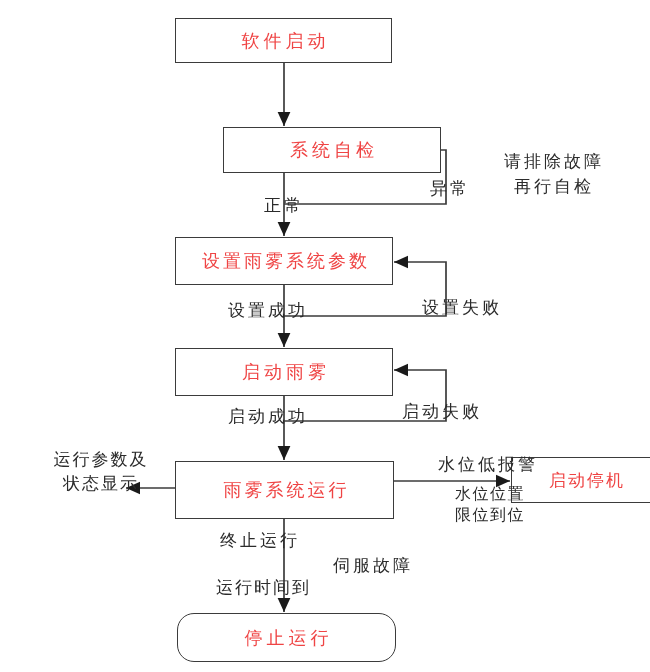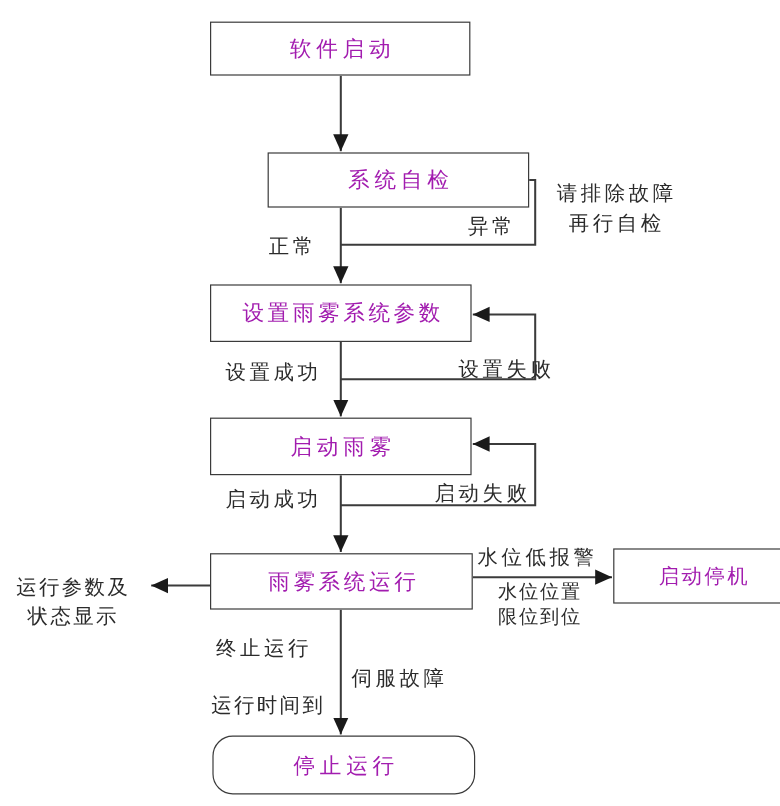--- a/index.html
+++ b/index.html
@@ -8,36 +8,37 @@
     width: 650px;
     height: 672px;
     background: #ffffff;
     font-family: "Liberation Serif", "DejaVu Serif", serif;
     overflow: hidden;
   }
   .node {
     position: absolute;
     border: 1.6px solid #3b3b3b;
     background: #ffffff;
-    color: #a21caf;
+    color: #ef4444;
     display: flex;
     align-items: center;
     justify-content: center;
     font-size: 18px;
     letter-spacing: 4px;
     text-indent: 4px; 
     box-sizing: border-box;
     white-space: nowrap;
   }
   .lbl {
     position: absolute;
     color: #2b2b2b;
     font-size: 17px;
     letter-spacing: 3px;
     white-space: nowrap;
+    padding-left: 40px;
   }
   .lbl.center { text-align: center; white-space: normal; }
   .lbl.small { font-size: 16px; letter-spacing: 1.5px; }
   #edges { position: absolute; left: 0; top: 0; }
 </style>
 </head>
 <body>
 
 <div id="canvas">
 
@@ -62,21 +63,21 @@
   </svg>
 
   <div class="node" style="left:175px; top:18px;  width:217px; height:45px;">软件启动</div>
 
   <div class="node" style="left:175px; top:127px; width:218px; height:46px;margin-left:48px;">系统自检</div>
 
   <div class="node" style="left:175px; top:237px; width:218px; height:48px; letter-spacing:3px;">设置雨雾系统参数</div>
 
   <div class="node" style="left:175px; top:348px; width:218px; height:48px;">启动雨雾</div>
 
-  <div class="node" style="left:175px; top:461px; width:219px; height:47px; letter-spacing:3px;">雨雾系统运行</div>
+  <div class="node" style="left:175px; top:461px; width:219px; height:58px; letter-spacing:3px;">雨雾系统运行</div>
 
   <div class="node" style="left:511px; top:457px; width:148px; height:46px; letter-spacing:2px; font-size:17px;">启动停机</div>
 
   <div class="node" style="left:177px; top:613px; width:219px; height:49px;border-radius:17px;">停止运行</div>
 
   <div class="lbl" style="left:224px; top:194px;">正常</div>
 
   <div class="lbl" style="left:390px; top:177px;">异常</div>
 
   <div class="lbl center" style="left:448px; top:149px; width:132px; line-height:25px;">
@@ -85,21 +86,21 @@
   </div>
 
   <div class="lbl" style="left:188px; top:299px;">设置成功</div>
 
   <div class="lbl" style="left:362px; top:296px;margin-left:20px;">设置失败</div>
 
   <div class="lbl" style="left:188px; top:405px;">启动成功</div>
 
   <div class="lbl" style="left:362px; top:400px;">启动失败</div>
 
-  <div class="lbl center" style="left:2px; top:478px; width:118px; line-height:24px; letter-spacing:2px;">
+  <div class="lbl center" style="left:2px; top:448px; width:118px; line-height:24px; letter-spacing:2px;">
     <div>运行参数及</div>
     <div>状态显示</div>
   </div>
 
   <div class="lbl" style="left:398px; top:453px;">水位低报警</div>
 
   <div class="lbl center small" style="left:403px; top:483px; width:94px; line-height:21px;">
     <div>水位位置</div>
     <div>限位到位</div>
   </div>

